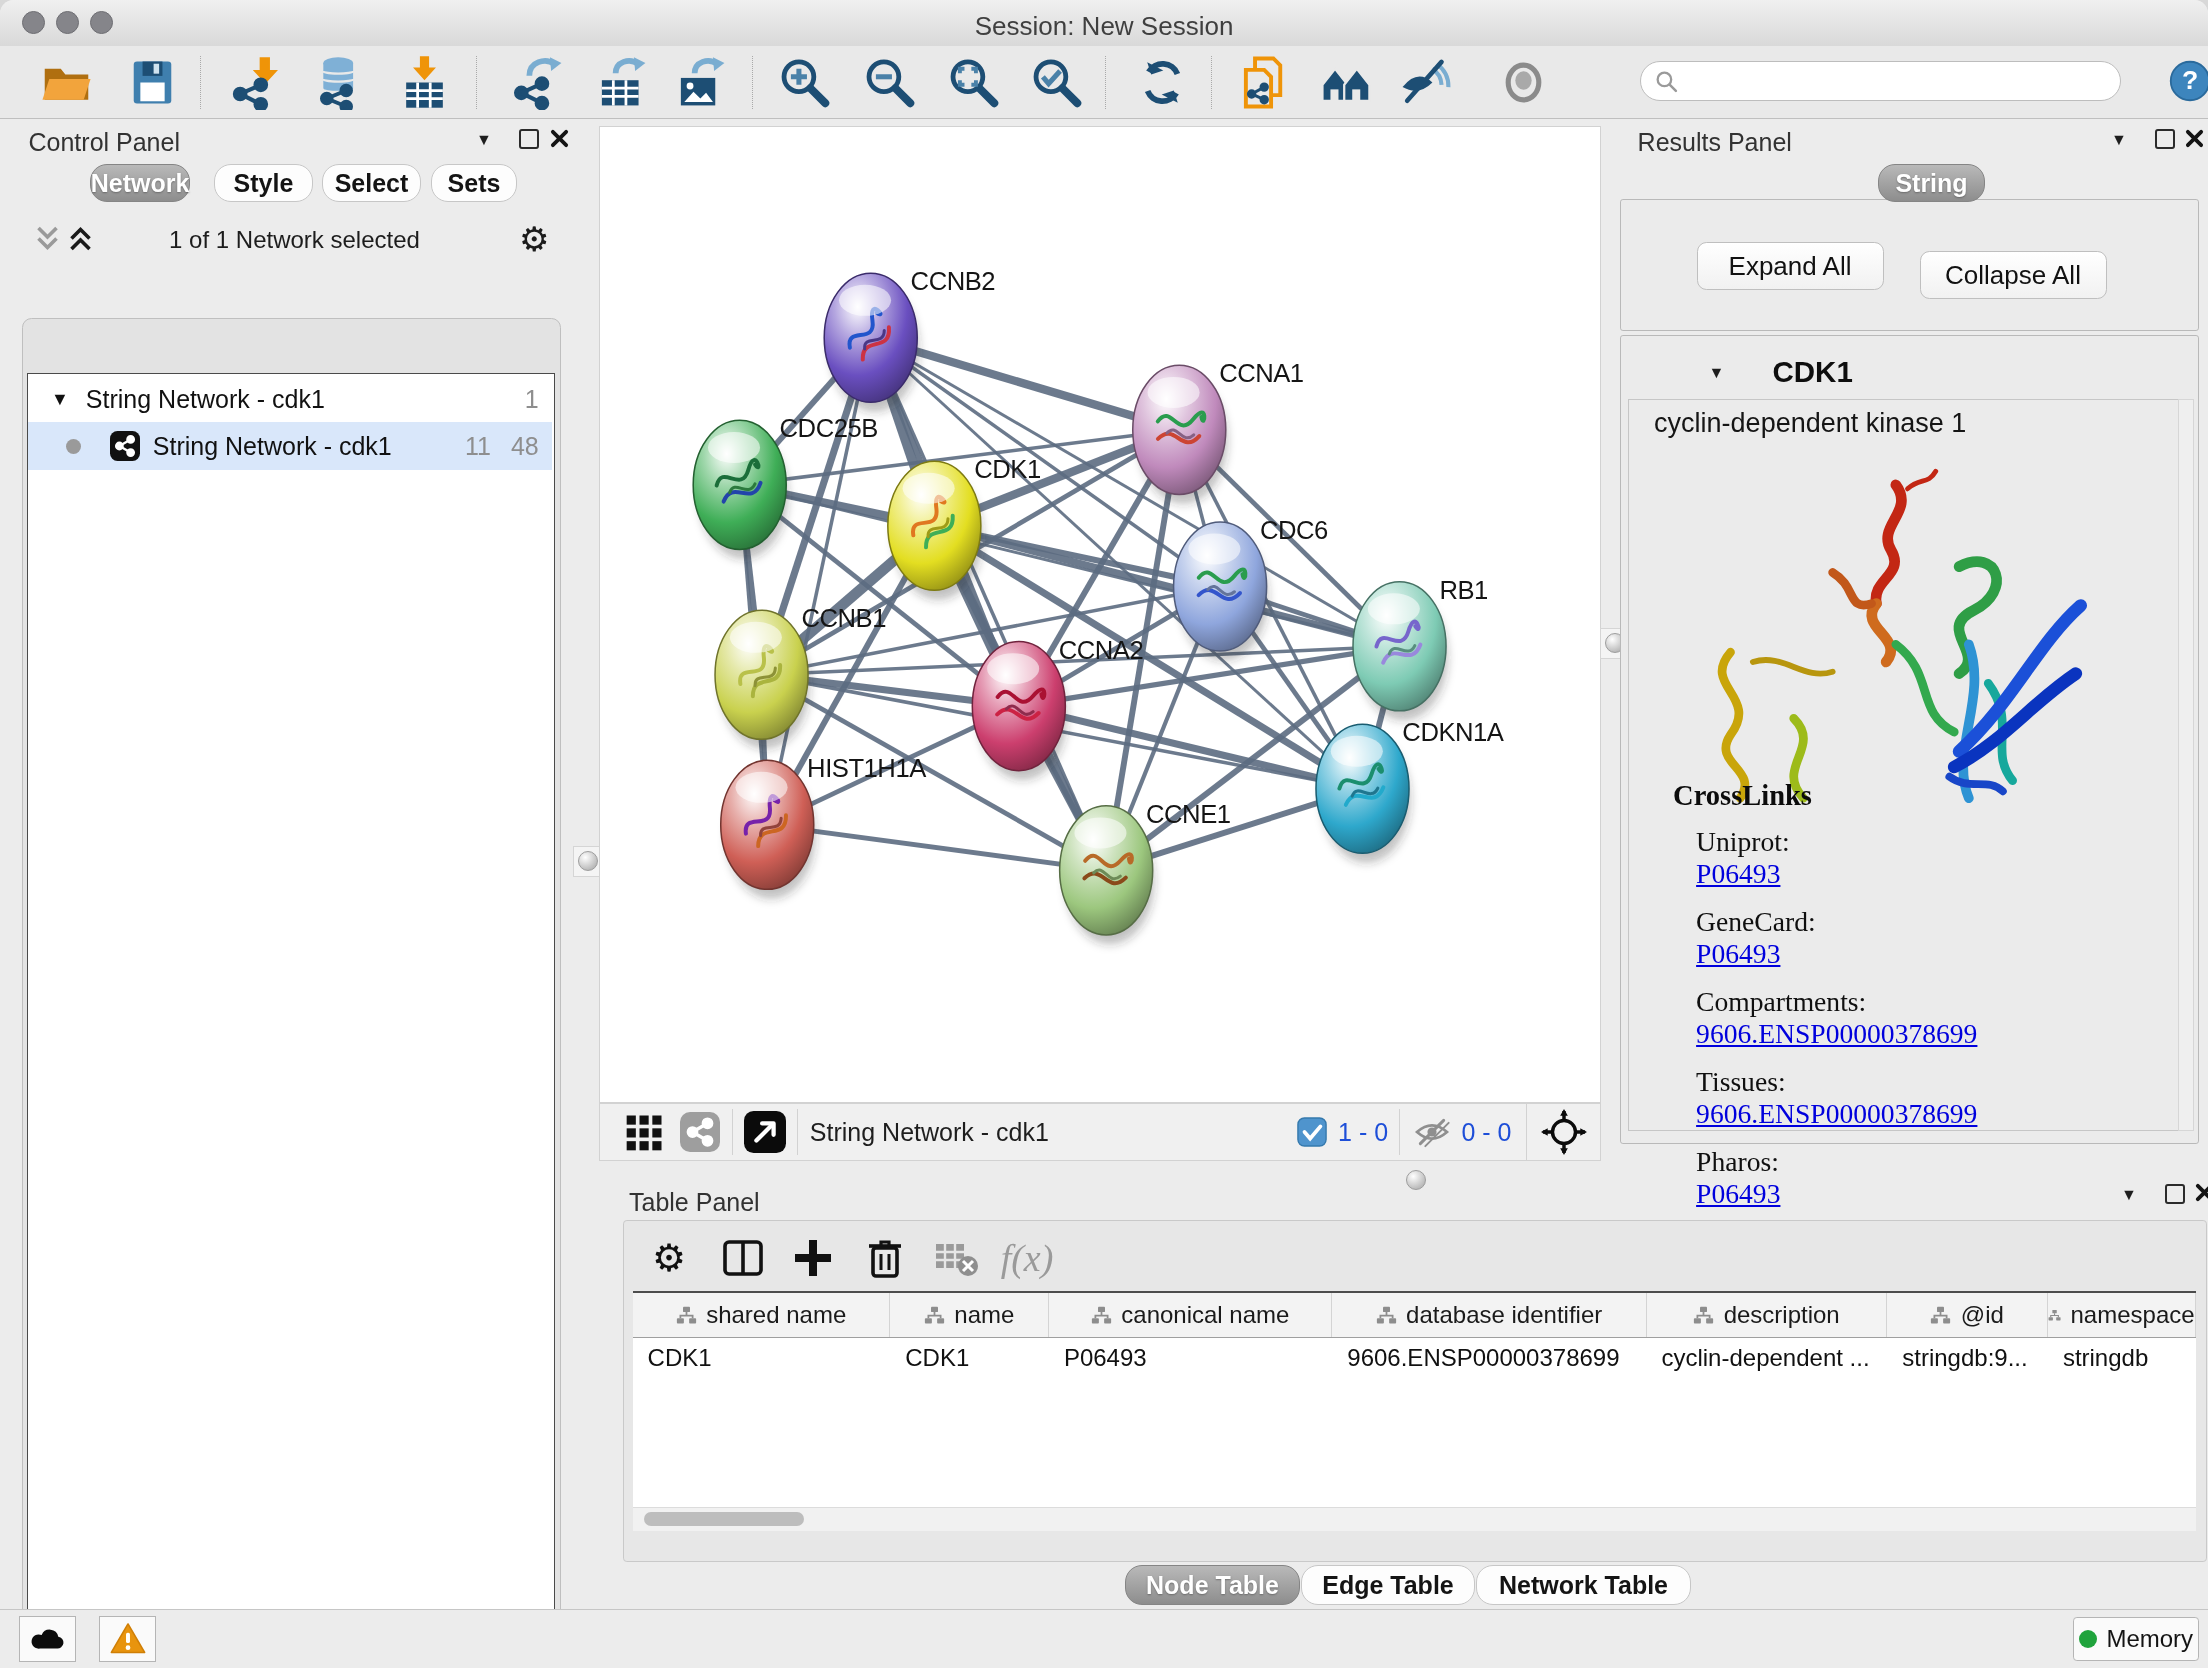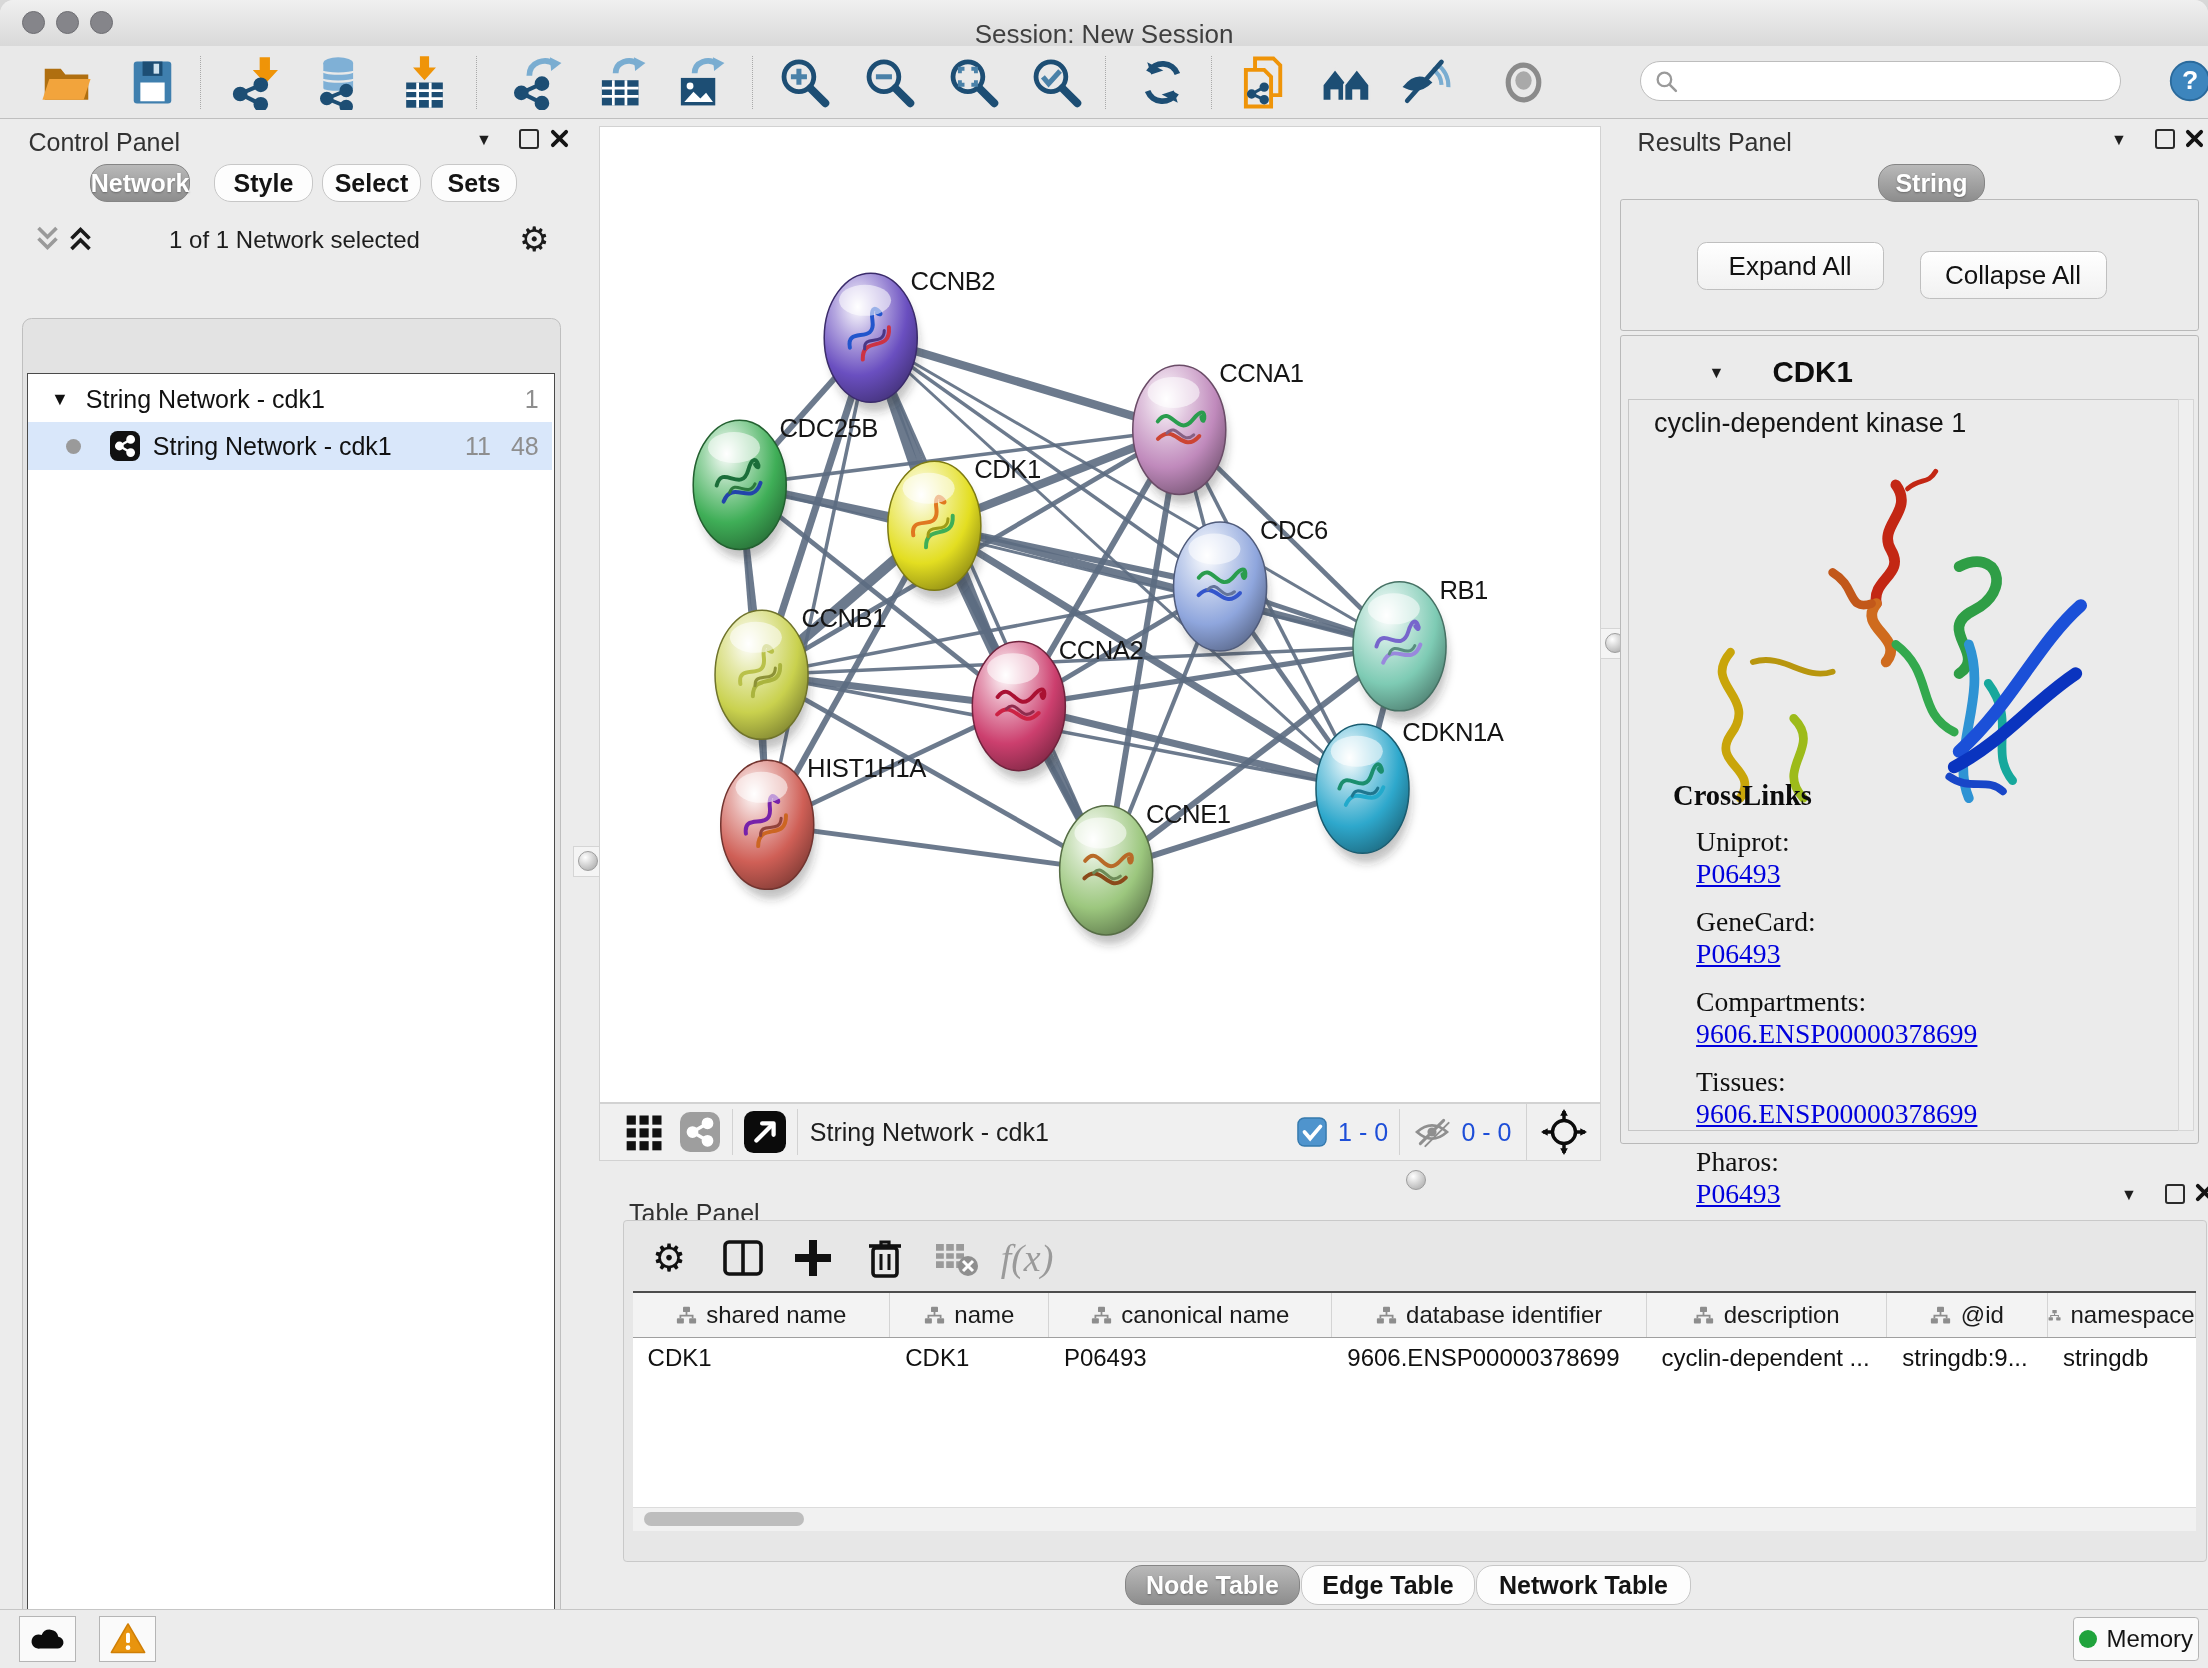--- a/index.html
+++ b/index.html
@@ -3,21 +3,21 @@
 <meta charset="utf-8">
 <style>
   html,body{margin:0;padding:0;background:#d8d8d8;}
   .screen{position:relative;width:2208px;height:1668px;background:#ececec;
     font-family:"Liberation Sans",sans-serif;overflow:hidden;border-radius:13.3px 13.3px 0 0;}
   .abs{position:absolute;}
   
   .titlebar{left:0;top:0;width:2208px;height:46px;background:linear-gradient(#f0f0f0,#d9d9d9);
     border-bottom:1px solid #b6b6b6;border-radius:13.3px 13.3px 0 0;}
   .tlight{width:21px;height:21px;border-radius:50%;background:#85858a;border:1px solid #6e6e73;top:11.4px;}
-  .wintitle{width:100%;text-align:center;top:19px;font-size:26px;color:#3f3f3f;}
+  .wintitle{width:100%;text-align:center;top:11px;font-size:26px;color:#3f3f3f;}
   
   .toolbar{left:0;top:46px;width:2208px;height:72px;background:#e9e9e9;border-bottom:1px solid #bfbfbf;}
   .tbtn{top:5.7px;width:63px;height:61px;display:flex;align-items:center;justify-content:center;}
   .tsep{top:9.5px;width:0;height:53px;border-left:1.9px dotted #a9a9a9;}
   .searchbox{left:1640px;top:15px;width:481px;height:40px;background:#fff;border:1px solid #bdbdbd;
     border-radius:20px;display:flex;align-items:center;padding-left:13.3px;box-sizing:border-box;}
   
   .phdr{font-size:25px;color:#323232;}
   .hdrsq{width:16px;height:16px;border:2.4px solid #2b2b2b;border-radius:2.9px;}
   .tri{font-size:16px;color:#1e1e1e;line-height:16px;}
@@ -665,21 +665,21 @@
               <span class="lab">Pharos:</span>
               <a href="#" style="color: rgb(0, 0, 221);">P06493</a>
             </div>
           </div>
       </div>
       <div class="abs" style="right:3.8px;top:63px;width:13.3px;height:730px;background:#efefef;border:1px solid #d6d6d6"></div>
     </div>
   </div>
 
   <div class="abs" style="left:580px;top:1179px;width:1628px;height:430px">
-    <span class="abs phdr" style="left:49px;top:20px">Table Panel</span>
+    <span class="abs phdr" style="left:49px;top:9px">Table Panel</span>
     <span class="abs tri" style="left:1541px;top:7.6px">▼</span>
     <span class="abs hdrsq" style="left:1585px;top:4.8px"></span>
     <svg class="abs" style="left:1615px;top:3.8px" width="19" height="19" viewBox="0 0 20 20">
       <path d="M3 3 L17 17 M17 3 L3 17" stroke="#141414" stroke-width="4" stroke-linecap="round"></path>
     </svg>
   </div>
 
   <div class="abs tpc">
     <span class="abs ttool" style="left:21px;font-size:38px;color:#111">⚙</span>
     <svg class="abs ttool" style="left:95px" width="42" height="42" viewBox="0 0 48 48">

